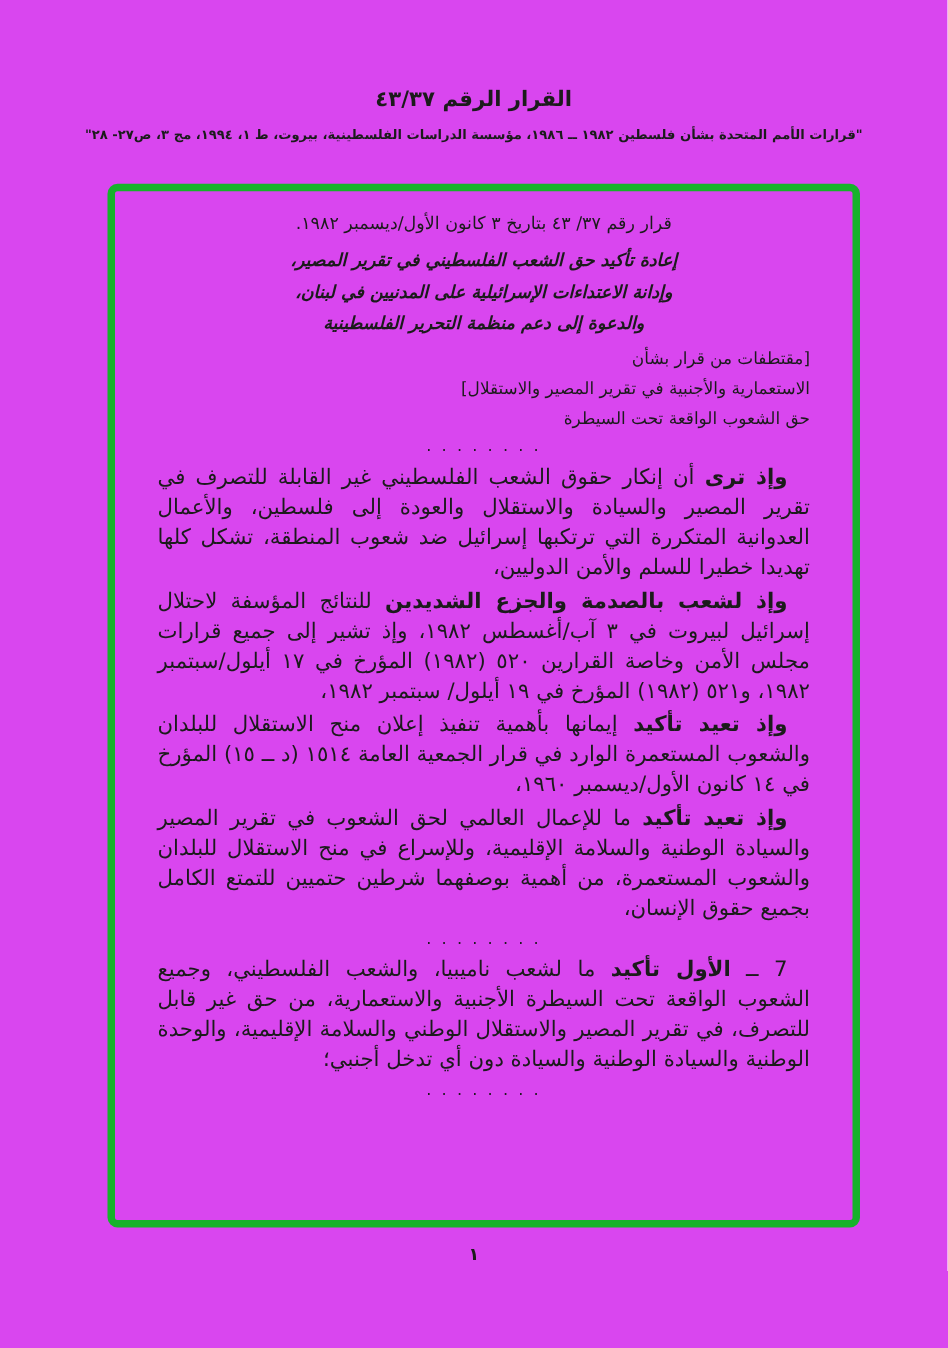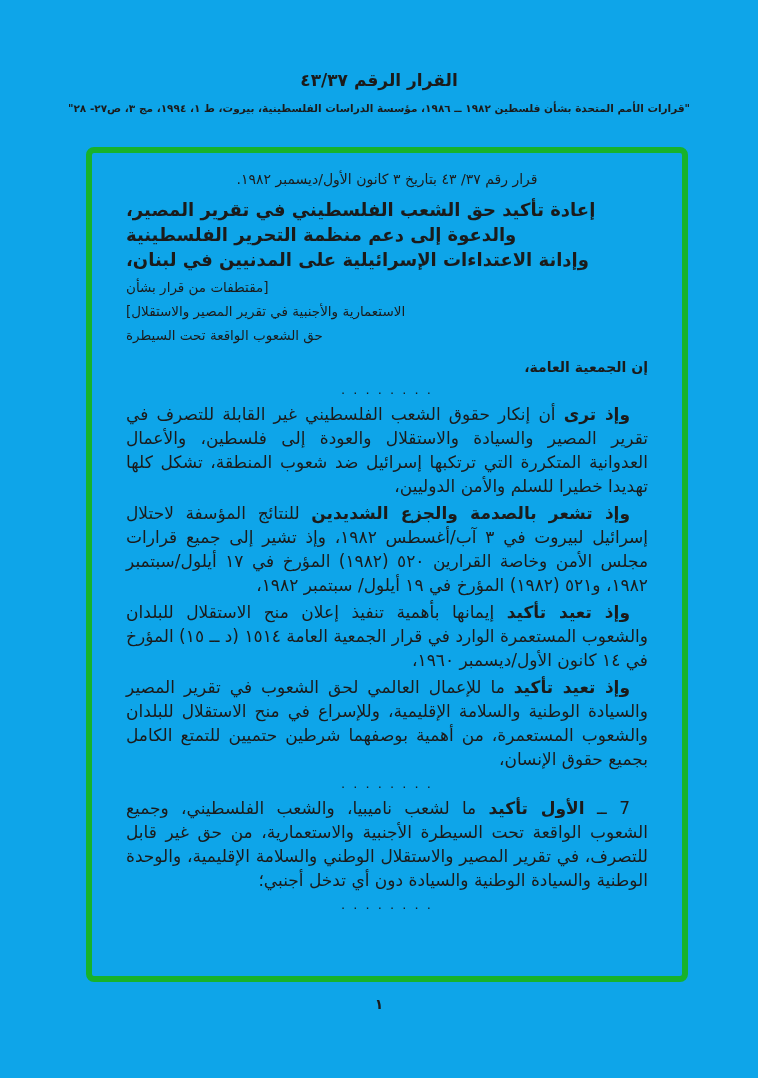--- a/index.html
+++ b/index.html
@@ -1,20 +1,20 @@
 <!DOCTYPE html>
 <html lang="ar"><head>
 <meta charset="utf-8">
 <style>
   html, body { margin: 0; padding: 0; background: #ffffff; }
   .page {
     position: relative;
     width: 758px;
     height: 1078px;
-    background: #0ea5e9;
+    background: #d946ef;
     font-family: "DejaVu Sans", sans-serif;
     color: #1b1b1b;
     overflow: hidden;
   }
   .doc-title {
     position: absolute;
     top: 70px; left: 0; right: 0;
     text-align: center;
     direction: rtl;
     font-weight: bold;
@@ -40,28 +40,29 @@
     direction: rtl;
     overflow: hidden;
   }
   .date-line {
     text-align: center;
     font-size: 14px;
     line-height: 24px;
     margin-bottom: 6px;
   }
   .heading-line {
-    text-align: left;
+    text-align: center;
     font-weight: bold;
-    font-size: 18px;
+    font-size: 14px;
     line-height: 25px;
+    font-style: italic;
   }
   .subject-block { margin-top: 3px; }
   .subject-line {
-    text-align: left;
+    text-align: right;
     font-size: 13.5px;
     line-height: 24px;
   }
   .opening {
     margin-top: 8px;
     text-align: right;
     font-weight: bold;
     font-size: 14px;
     line-height: 24px;
   }
@@ -96,37 +97,36 @@
   <div class="doc-title">القرار الرقم ٤٣/٣٧</div>
 
   <div class="doc-source">"قرارات الأمم المتحدة بشأن فلسطين ١٩٨٢ ــ ١٩٨٦، مؤسسة الدراسات الفلسطينية، بيروت، ط ١، ١٩٩٤، مج ٣، ص٢٧- ٢٨"</div>
 
   <div class="green-box" style="border-color: rgb(23, 178, 43);">
 
     <div class="date-line">قرار رقم ٣٧/ ٤٣ بتاريخ ٣ كانون الأول/ديسمبر ١٩٨٢.</div>
 
     <div class="heading-block">
       <div class="heading-line">إعادة تأكيد حق الشعب الفلسطيني في تقرير المصير،</div>
+      <div class="heading-line">وإدانة الاعتداءات الإسرائيلية على المدنيين في لبنان،</div>
       <div class="heading-line">والدعوة إلى دعم منظمة التحرير الفلسطينية</div>
-      <div class="heading-line">وإدانة الاعتداءات الإسرائيلية على المدنيين في لبنان،</div>
     </div>
 
     <div class="subject-block">
       <div class="subject-line">[مقتطفات من قرار بشأن</div>
       <div class="subject-line">الاستعمارية والأجنبية في تقرير المصير والاستقلال]</div>
       <div class="subject-line">حق الشعوب الواقعة تحت السيطرة</div>
     </div>
 
-    <div class="opening">إن الجمعية العامة،</div>
 
     <div class="dots">. . . . . . . .</div>
 
     <p class="para"><span class="prefix"></span><span class="lead">وإذ ترى</span><span> أن إنكار حقوق الشعب الفلسطيني غير القابلة للتصرف في تقرير المصير والسيادة والاستقلال والعودة إلى فلسطين، والأعمال العدوانية المتكررة التي ترتكبها إسرائيل ضد شعوب المنطقة، تشكل كلها تهديدا خطيرا للسلم والأمن الدوليين،</span></p>
 
-    <p class="para"><span class="prefix"></span><span class="lead">وإذ تشعر بالصدمة والجزع الشديدين</span><span> للنتائج المؤسفة لاحتلال إسرائيل لبيروت في ٣ آب/أغسطس ١٩٨٢، وإذ تشير إلى جميع قرارات مجلس الأمن وخاصة القرارين ٥٢٠ (١٩٨٢) المؤرخ في ١٧ أيلول/سبتمبر ١٩٨٢، و٥٢١ (١٩٨٢) المؤرخ في ١٩ أيلول/ سبتمبر ١٩٨٢،</span></p>
+    <p class="para"><span class="prefix"></span><span class="lead">وإذ لشعب بالصدمة والجزع الشديدين</span><span> للنتائج المؤسفة لاحتلال إسرائيل لبيروت في ٣ آب/أغسطس ١٩٨٢، وإذ تشير إلى جميع قرارات مجلس الأمن وخاصة القرارين ٥٢٠ (١٩٨٢) المؤرخ في ١٧ أيلول/سبتمبر ١٩٨٢، و٥٢١ (١٩٨٢) المؤرخ في ١٩ أيلول/ سبتمبر ١٩٨٢،</span></p>
 
     <p class="para"><span class="prefix"></span><span class="lead">وإذ تعيد تأكيد</span><span> إيمانها بأهمية تنفيذ إعلان منح الاستقلال للبلدان والشعوب المستعمرة الوارد في قرار الجمعية العامة ١٥١٤ (د ــ ١٥) المؤرخ في ١٤ كانون الأول/ديسمبر ١٩٦٠،</span></p>
 
     <p class="para"><span class="prefix"></span><span class="lead">وإذ تعيد تأكيد</span><span> ما للإعمال العالمي لحق الشعوب في تقرير المصير والسيادة الوطنية والسلامة الإقليمية، وللإسراع في منح الاستقلال للبلدان والشعوب المستعمرة، من أهمية بوصفهما شرطين حتميين للتمتع الكامل بجميع حقوق الإنسان،</span></p>
 
     <div class="dots">. . . . . . . .</div>
 
     <p class="para"><span class="prefix">7 ــ </span><span class="lead">الأول تأكيد</span><span> ما لشعب ناميبيا، والشعب الفلسطيني، وجميع الشعوب الواقعة تحت السيطرة الأجنبية والاستعمارية، من حق غير قابل للتصرف، في تقرير المصير والاستقلال الوطني والسلامة الإقليمية، والوحدة الوطنية والسيادة الوطنية والسيادة دون أي تدخل أجنبي؛</span></p>
 
     <div class="dots">. . . . . . . .</div>

